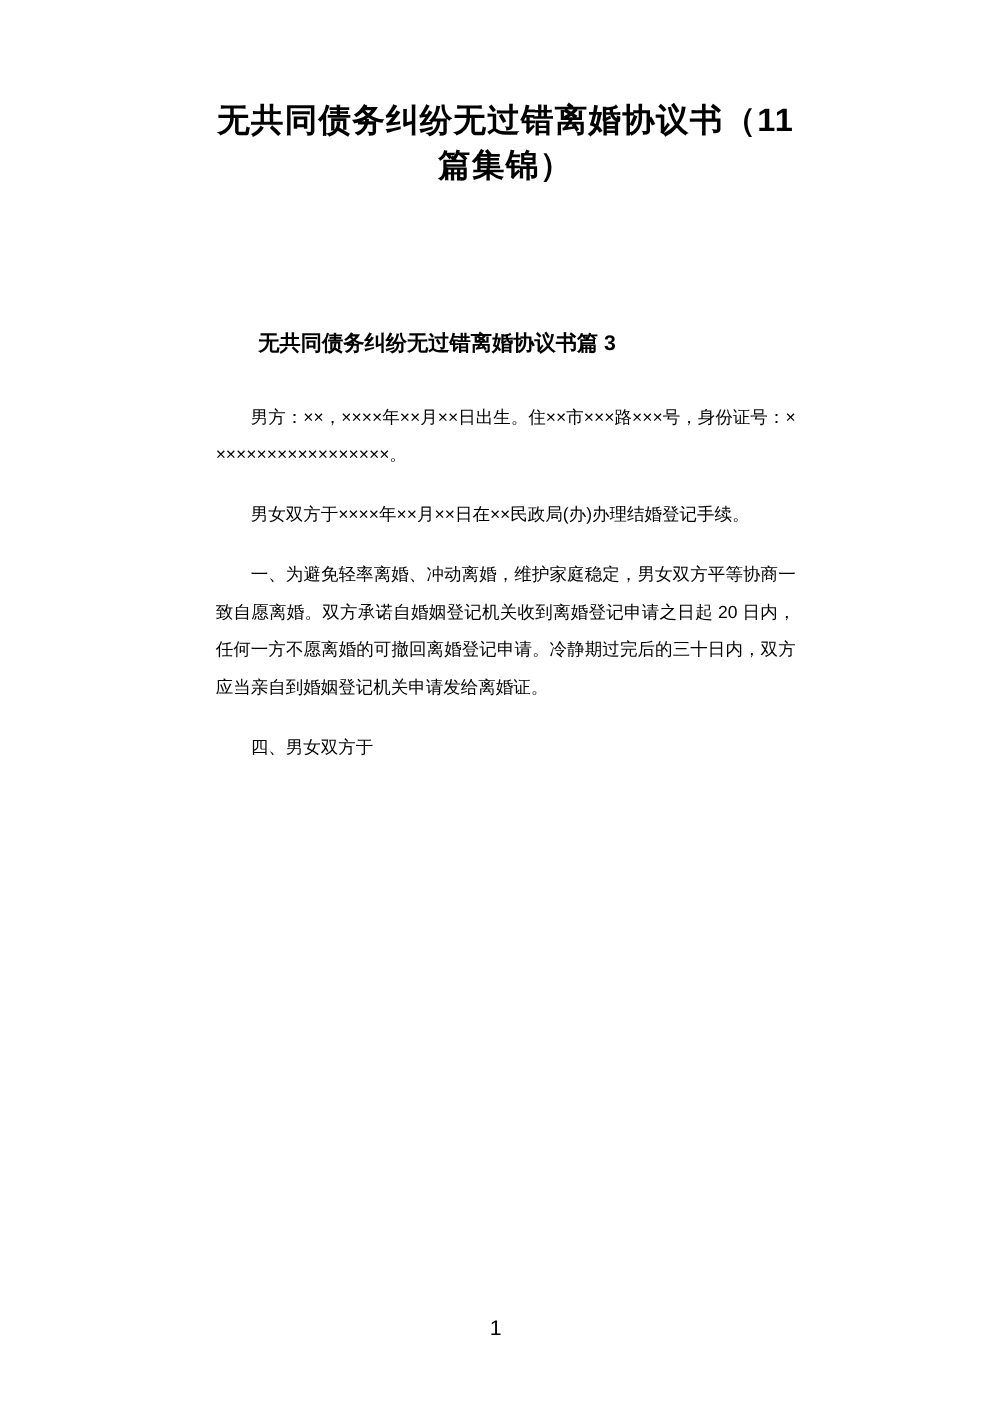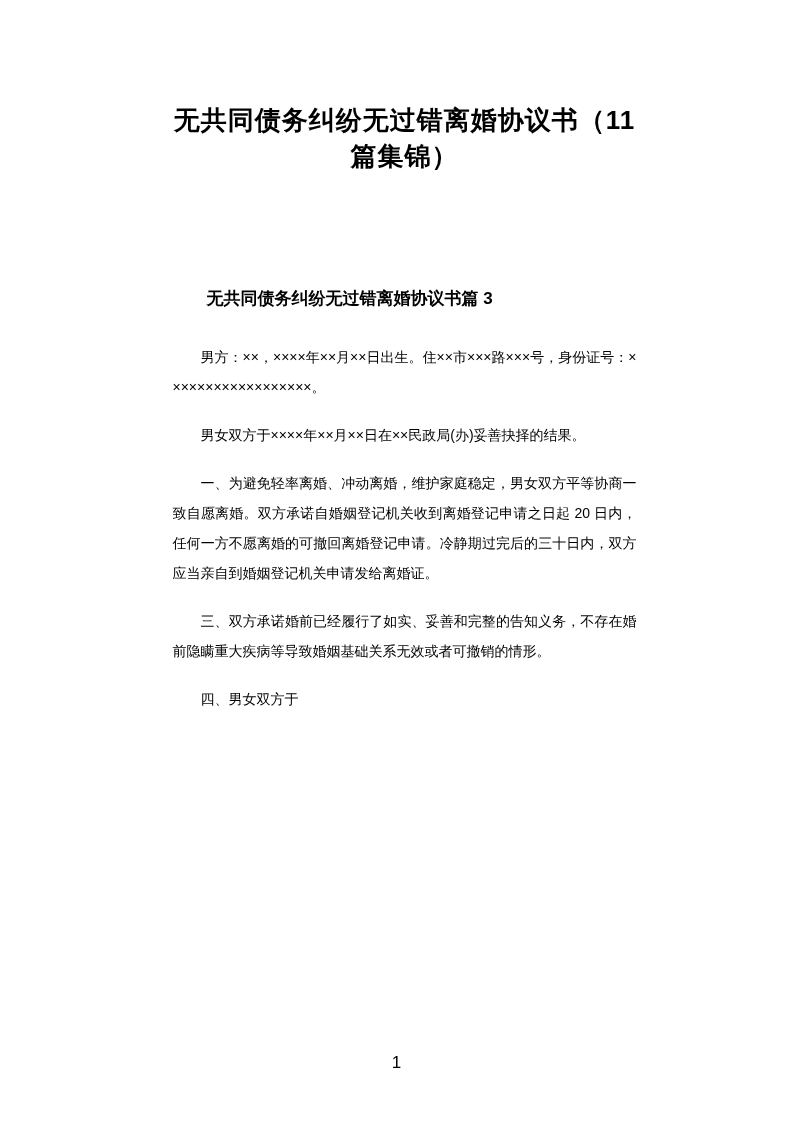--- a/index.html
+++ b/index.html
@@ -7,21 +7,21 @@
     padding: 0;
     background: #ffffff;
   }
   .page {
     position: relative;
     width: 656px;
     height: 1122px;
     margin: 0 auto;
     background: #ffffff;
     box-sizing: border-box;
-    padding: 102px 88px 0 104px;
+    padding: 78px 88px 0 104px;
     font-family: "Liberation Sans", sans-serif;
     color: #000000;
     overflow: hidden;
   }
   .doc-title {
     margin: 0;
     font-size: 26px;
     line-height: 36px;
     font-weight: bold;
     text-align: center;
@@ -58,22 +58,21 @@
 </head>
 <body>
 
 <div class="page">
 
   <h1 class="doc-title">无共同债务纠纷无过错离婚协议书（11 篇集锦）</h1>
 
   <h2 class="section-heading">无共同债务纠纷无过错离婚协议书篇 3</h2>
 
   <p class="para">男方：××，××××年××月××日出生。住××市×××路×××号，身份证号：××××××××××××××××××。</p>
-  <p class="para">男女双方于××××年××月××日在××民政局(办)妥善抉择的结果。</p>
+  <p class="para">男女双方于××××年××月××日在××民政局(办)办理结婚登记手续。</p>
   <p class="para">一、为避免轻率离婚、冲动离婚，维护家庭稳定，男女双方平等协商一致自愿离婚。双方承诺自婚姻登记机关收到离婚登记申请之日起 20 日内，任何一方不愿离婚的可撤回离婚登记申请。冷静期过完后的三十日内，双方应当亲自到婚姻登记机关申请发给离婚证。</p>
-  <p class="para">三、双方承诺婚前已经履行了如实、妥善和完整的告知义务，不存在婚前隐瞒重大疾病等导致婚姻基础关系无效或者可撤销的情形。</p>
   <p class="para">四、男女双方于</p>
 
   <div class="footer">
     <span class="page-number">1</span>
   </div>
 
 </div>
 
 </body></html>

